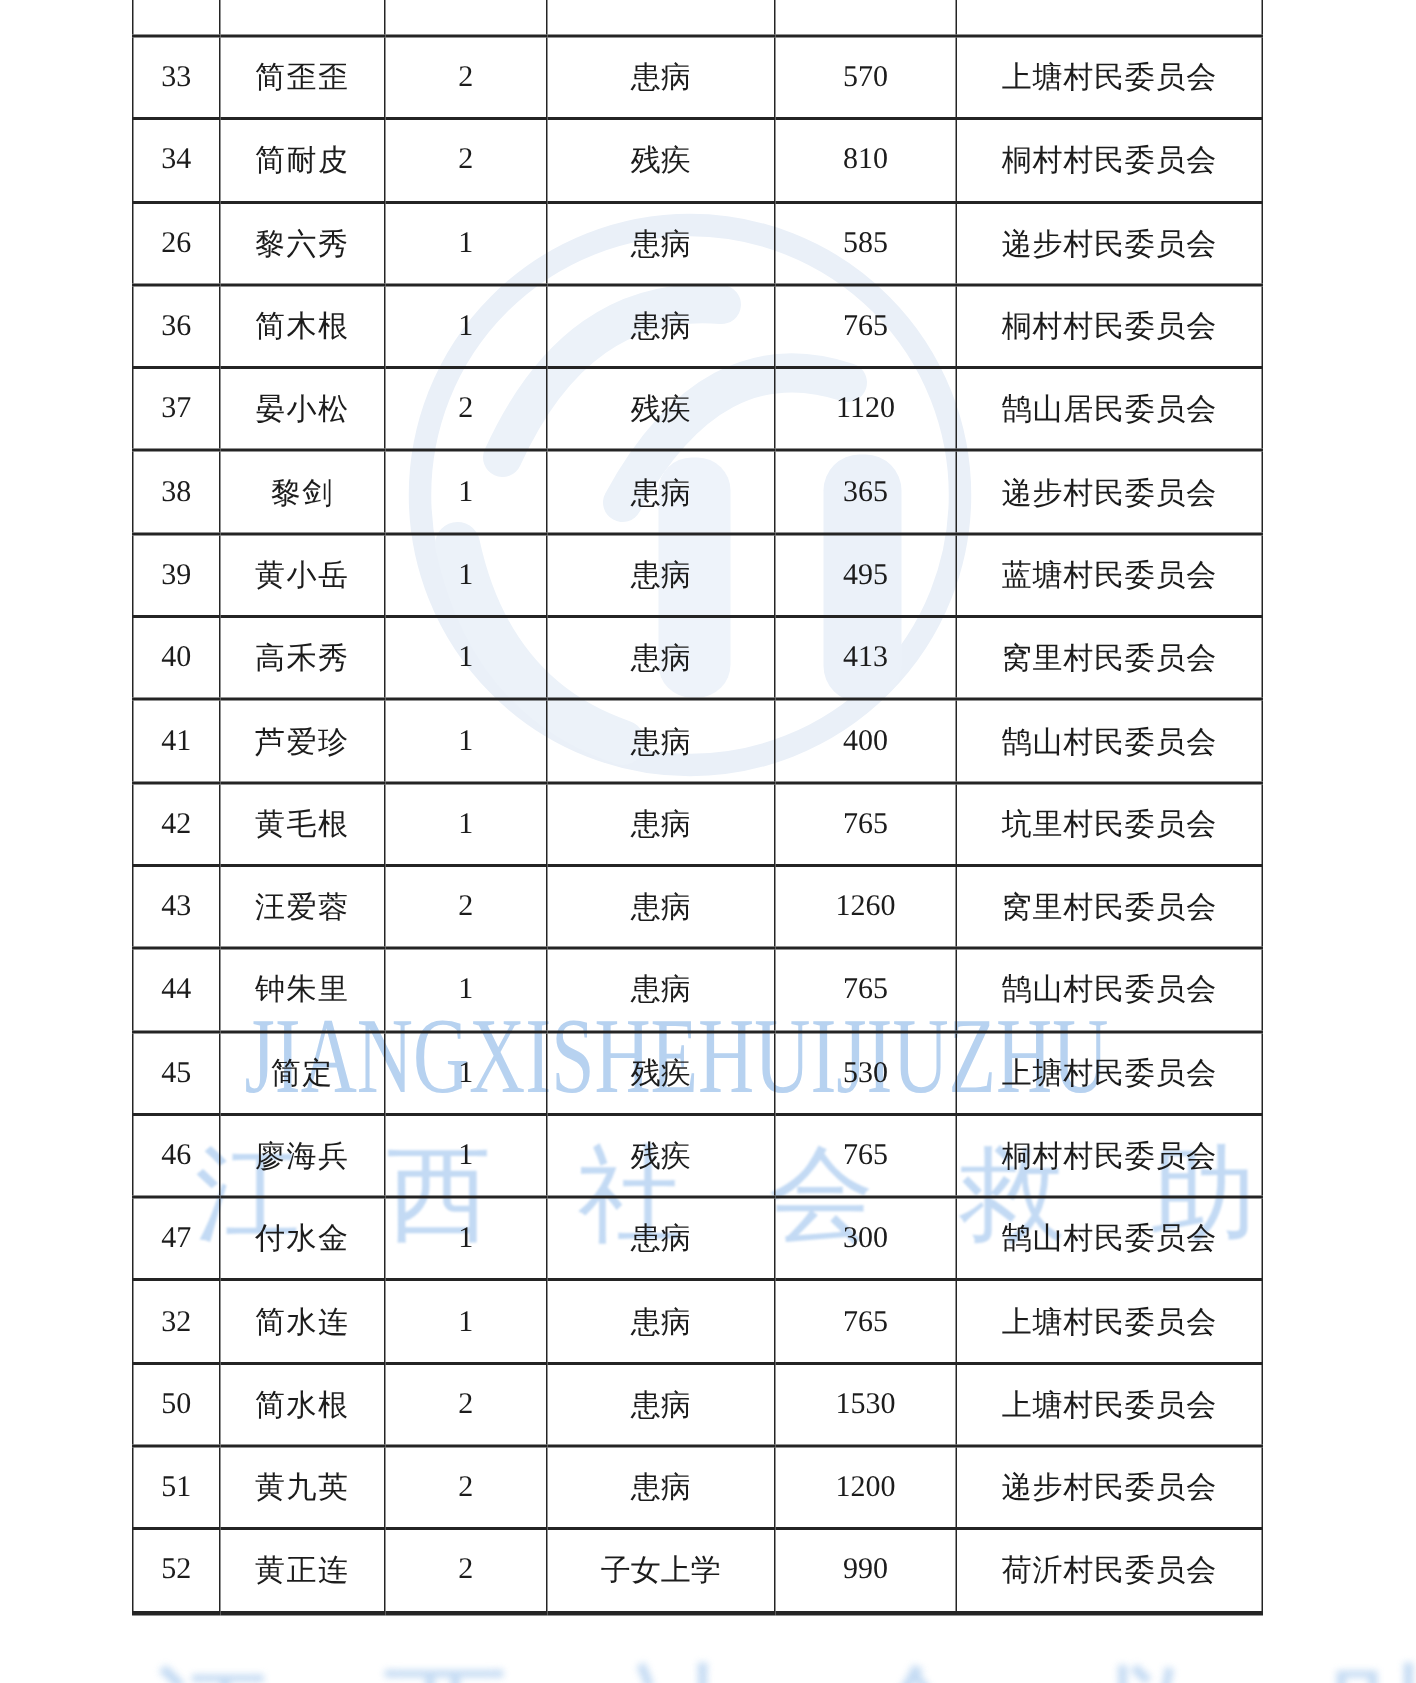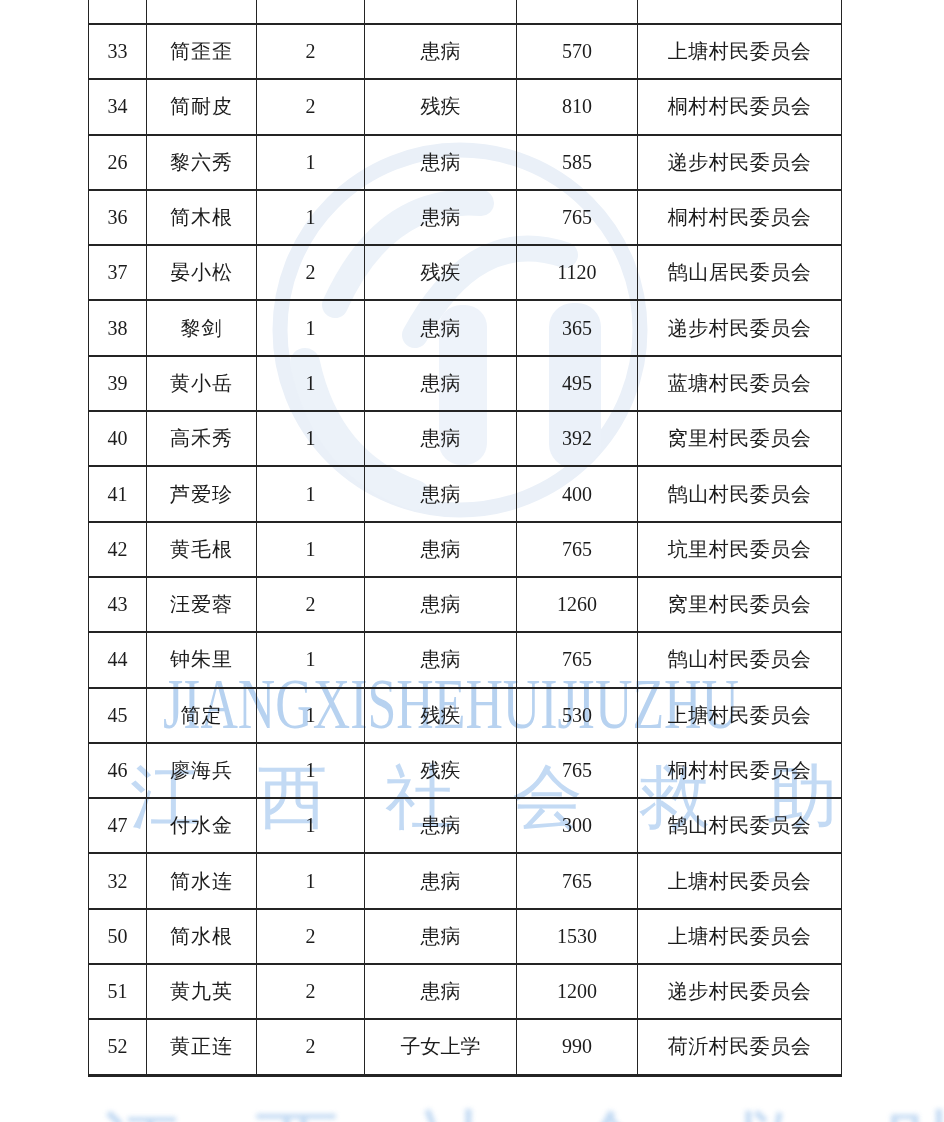--- a/index.html
+++ b/index.html
@@ -195,21 +195,21 @@
       <td class="c-cnt">1</td>
       <td class="c-reason">患病</td>
       <td class="c-amt">495</td>
       <td class="c-com">蓝塘村民委员会</td>
     </tr>
         <tr>
       <td class="c-idx">40</td>
       <td class="c-name">高禾秀</td>
       <td class="c-cnt">1</td>
       <td class="c-reason">患病</td>
-      <td class="c-amt">392</td>
+      <td class="c-amt">413</td>
       <td class="c-com">窝里村民委员会</td>
     </tr>
         <tr>
       <td class="c-idx">41</td>
       <td class="c-name">芦爱珍</td>
       <td class="c-cnt">1</td>
       <td class="c-reason">患病</td>
       <td class="c-amt">400</td>
       <td class="c-com">鹄山村民委员会</td>
     </tr>

